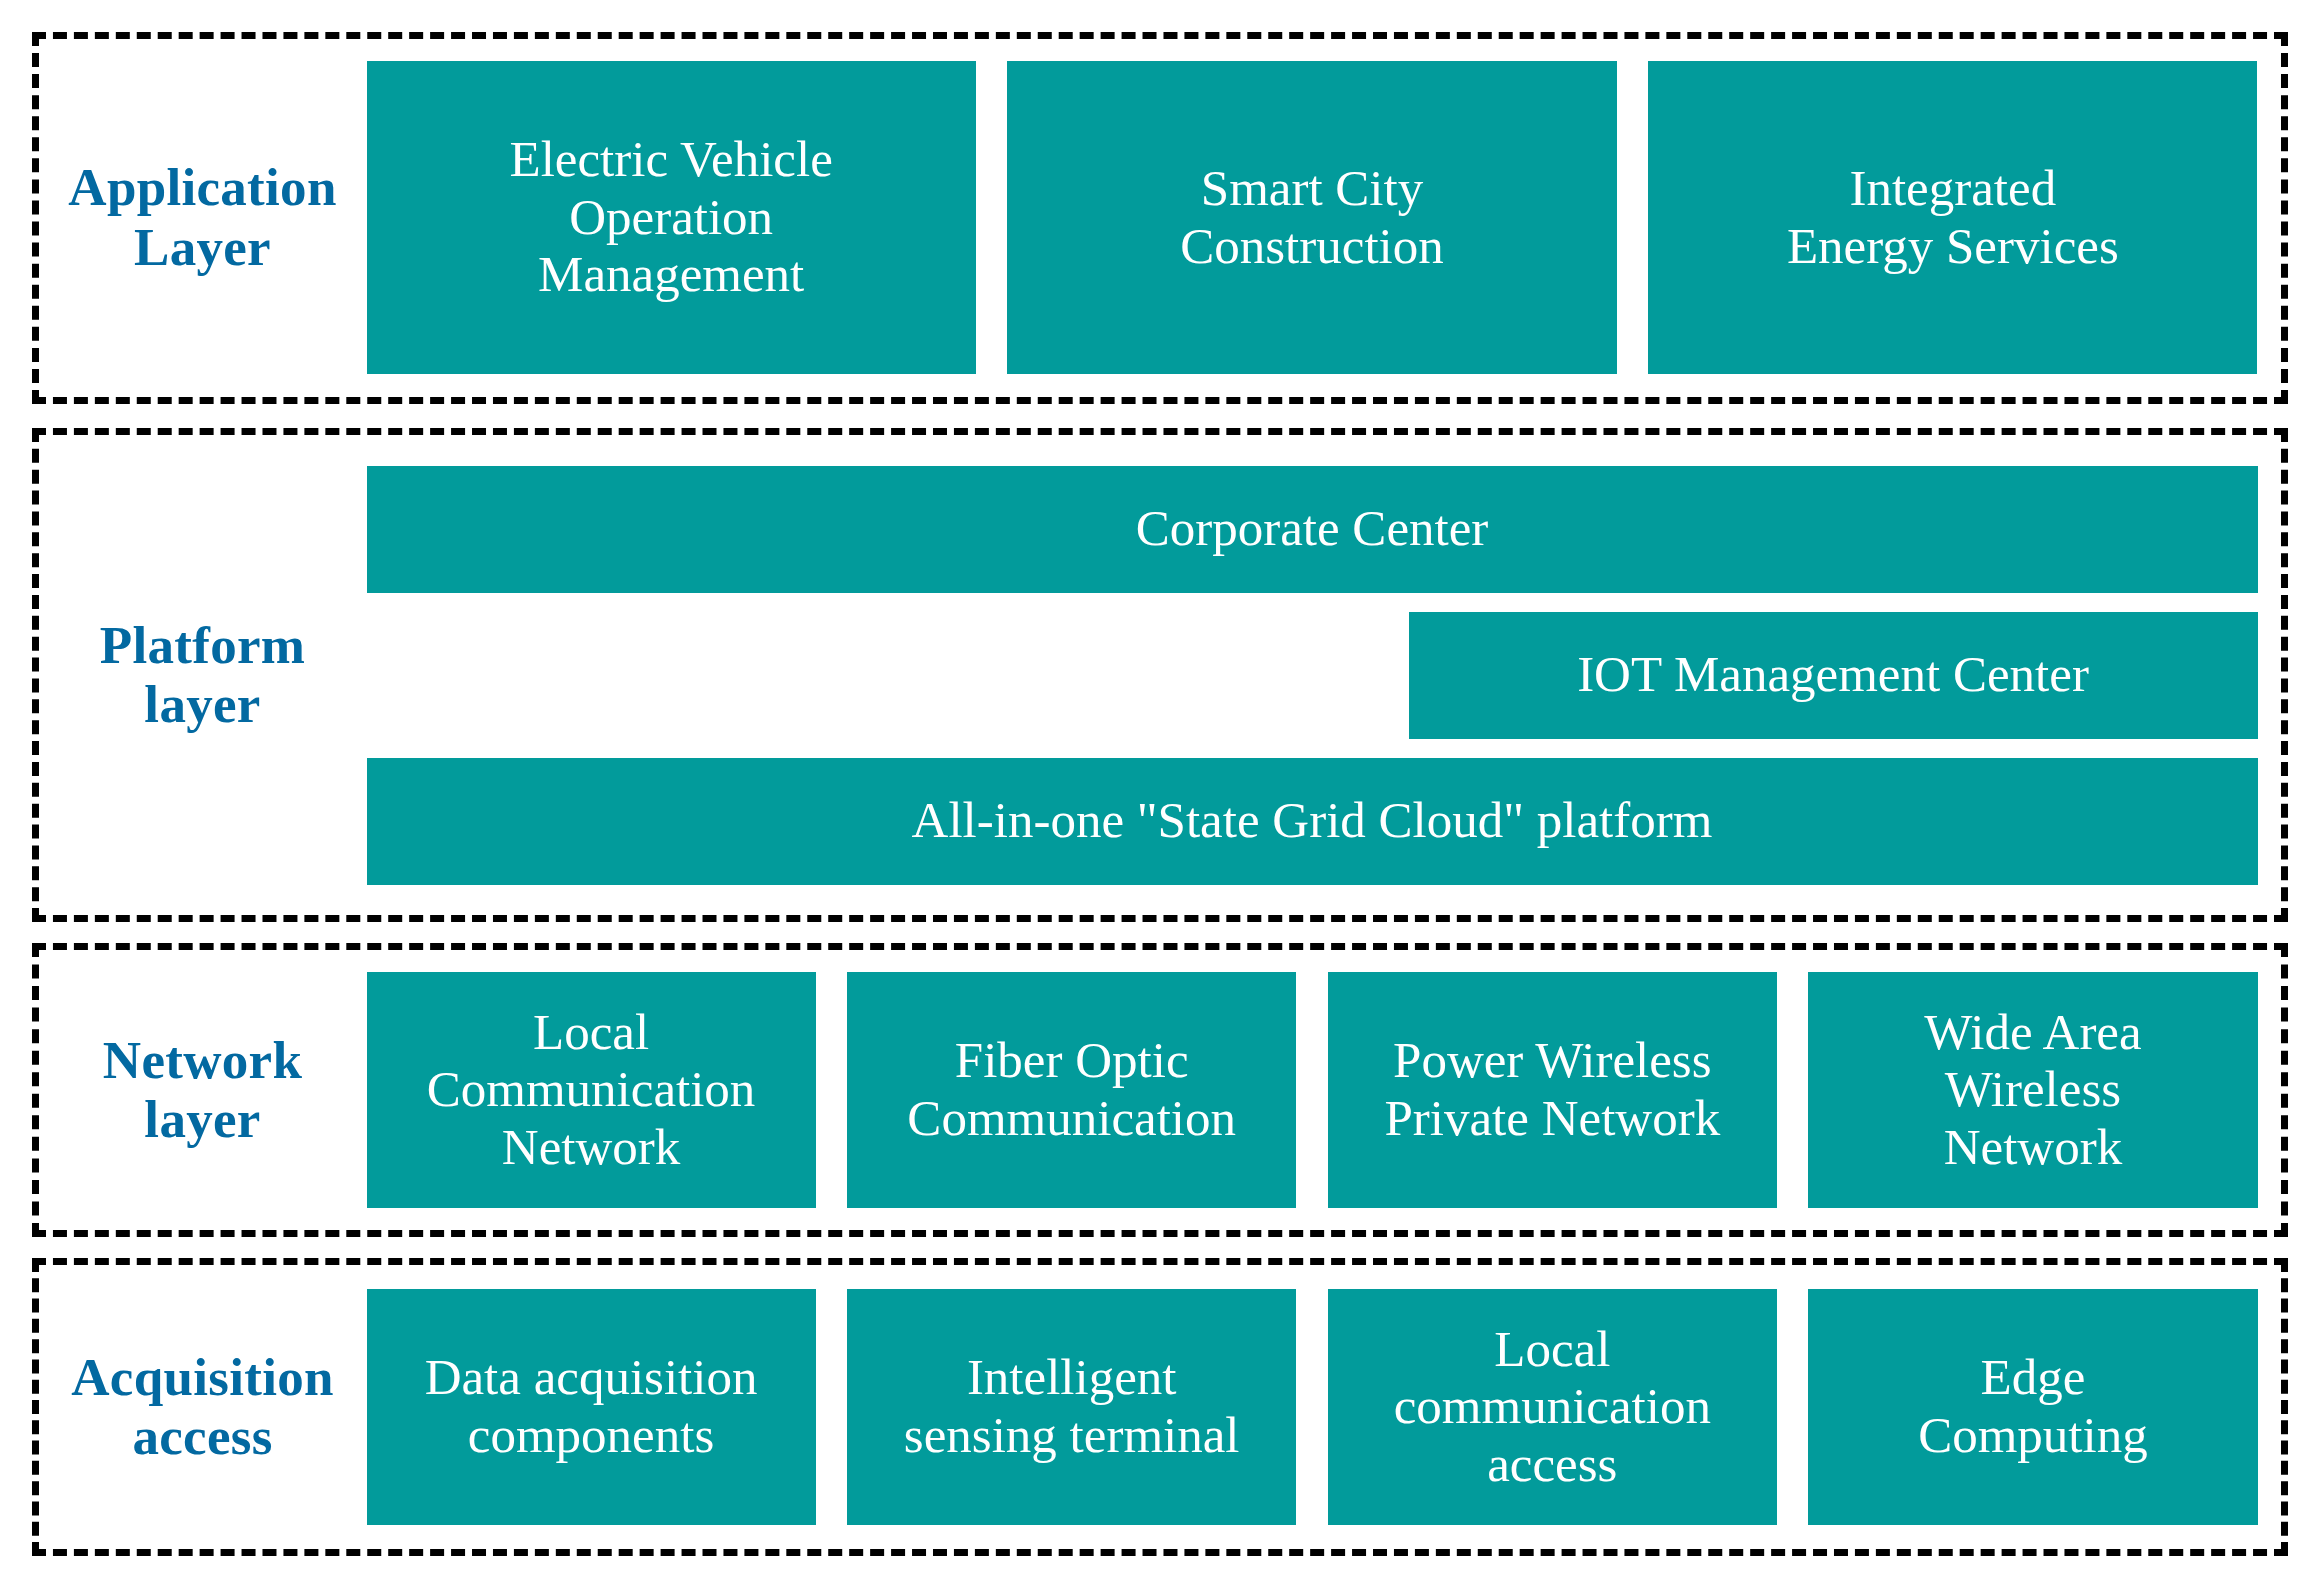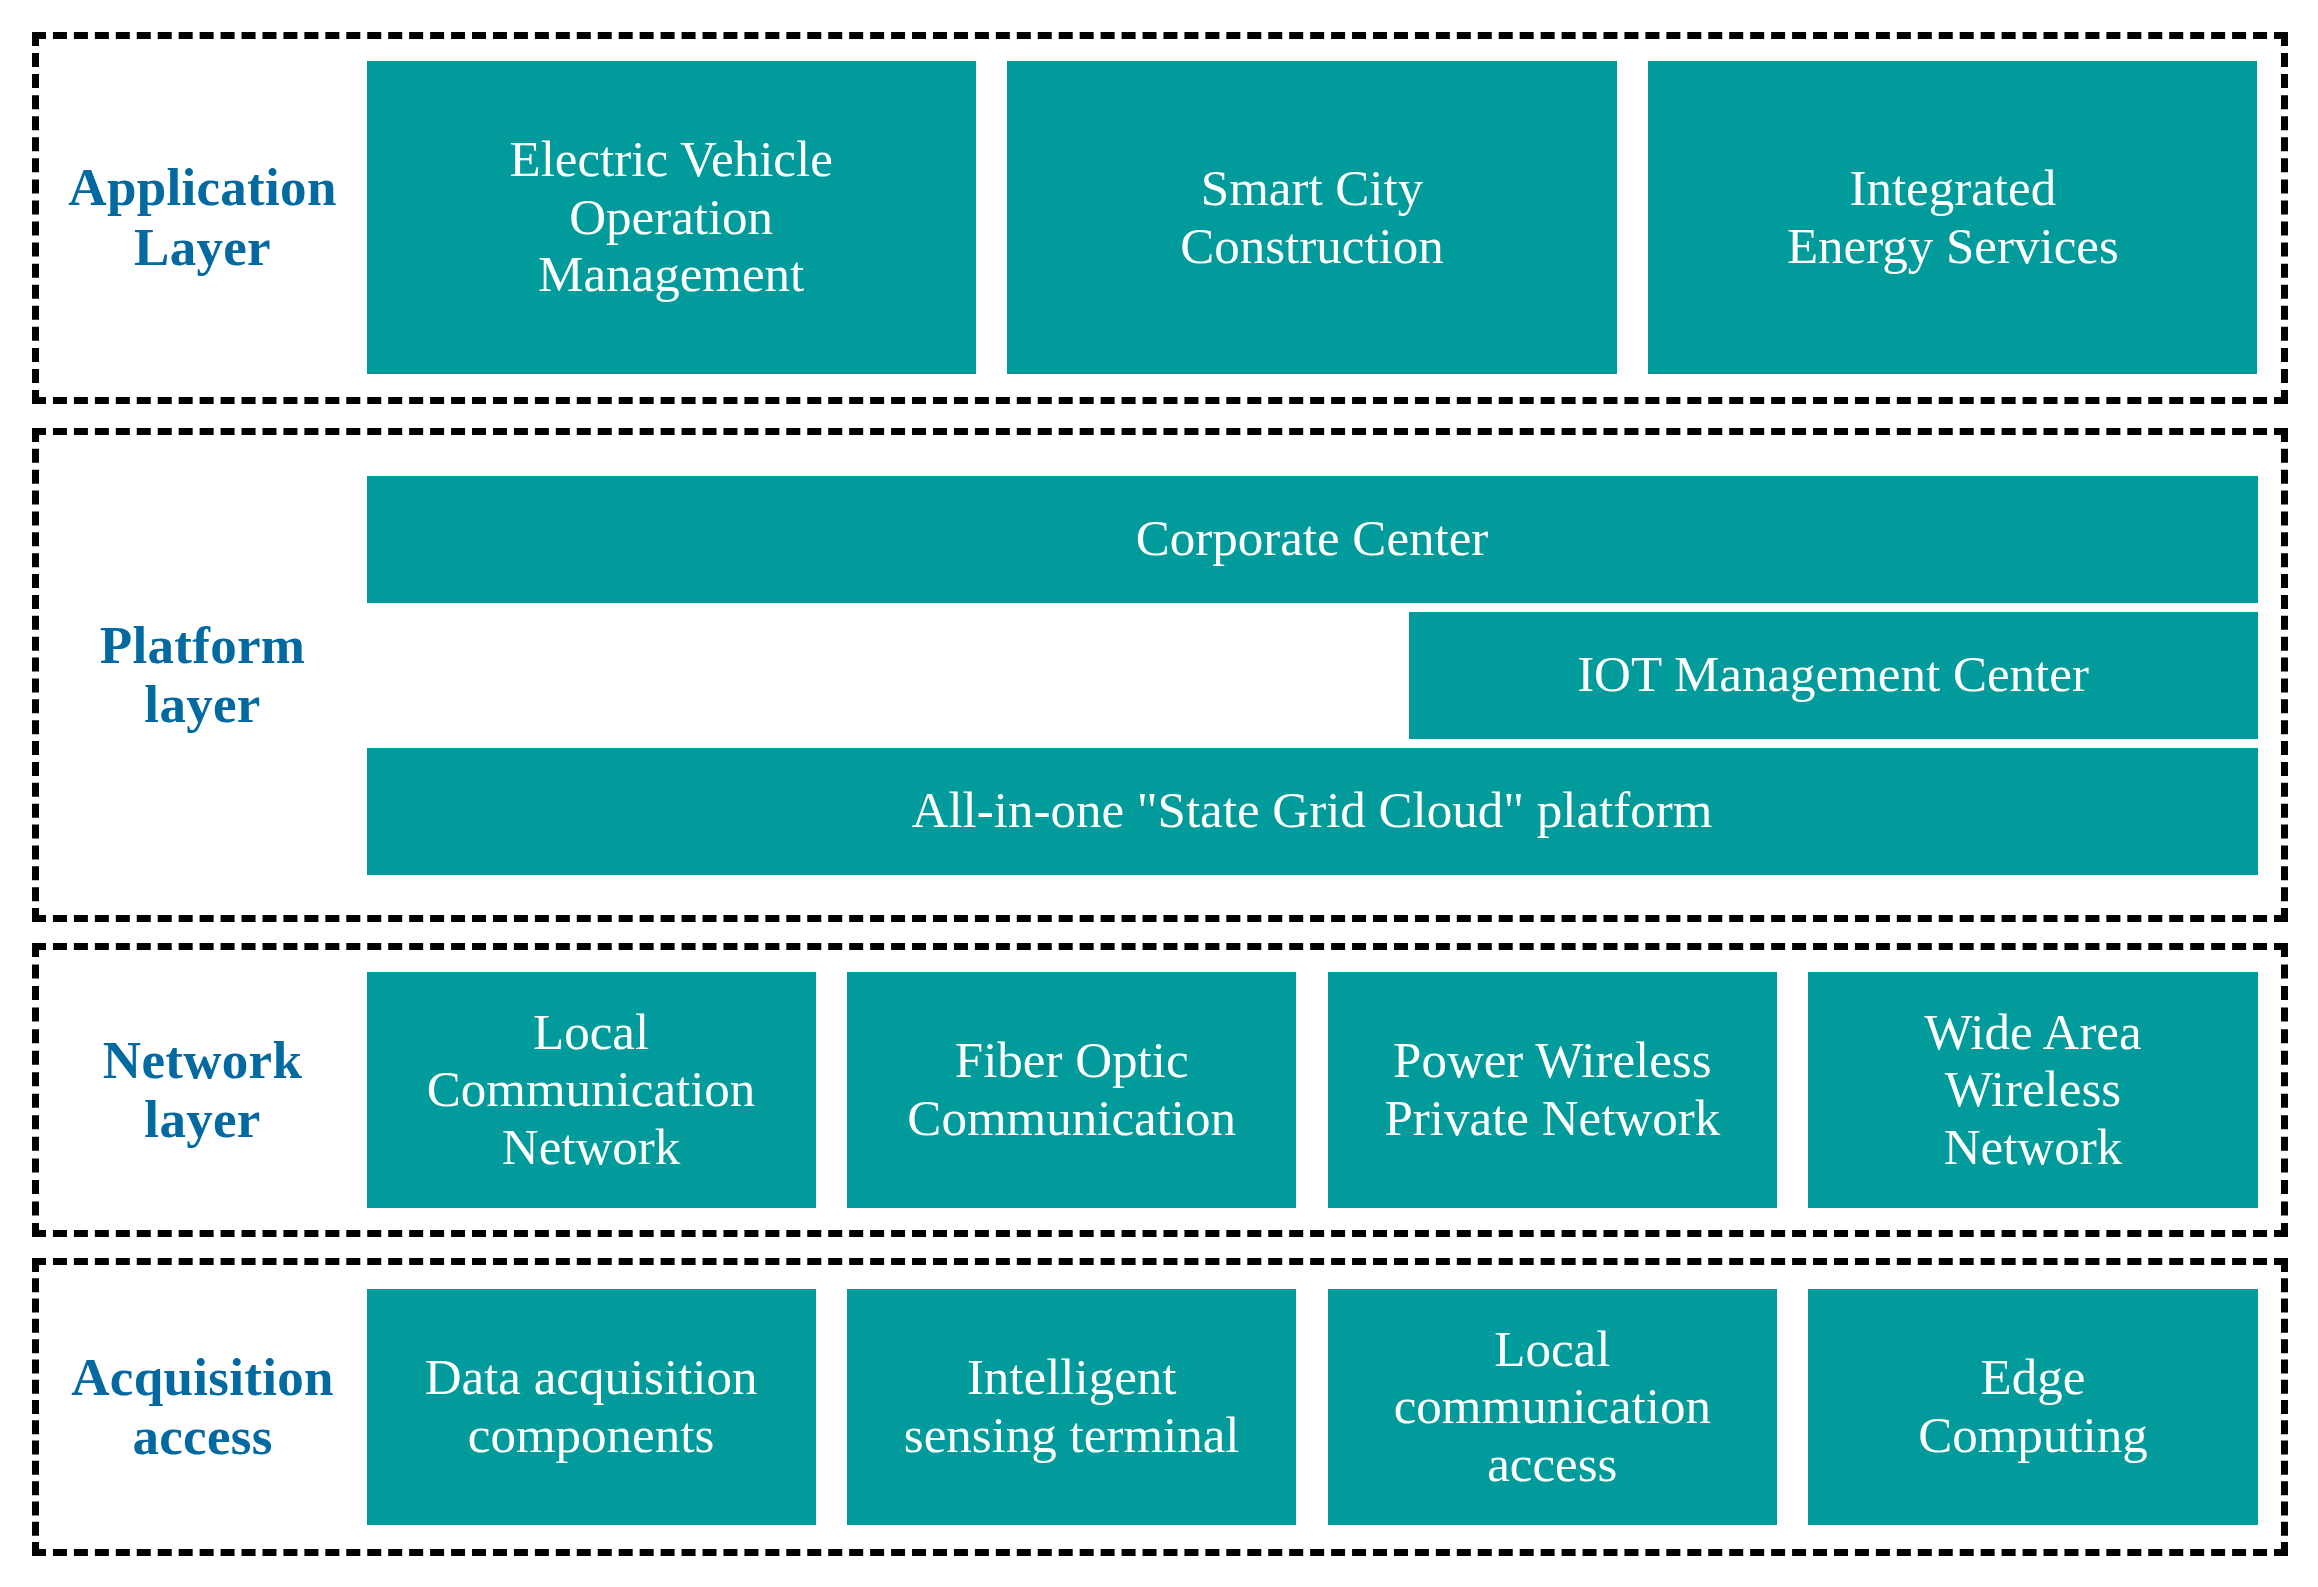--- a/index.html
+++ b/index.html
@@ -81,21 +81,21 @@
 
   
   #layer-platform {
     top: 428px;
     height: 494px;
   }
   #layer-platform .platform-stack {
     flex: 1 1 auto;
     display: flex;
     flex-direction: column;
-    gap: 9px;
+    gap: 19px;
     padding-right: 23px;
   }
   #layer-platform .tile-wide {
     width: 100%;
     height: 127px;
   }
   #layer-platform .platform-row {
     display: flex;
     flex-direction: row;
     width: 100%;

